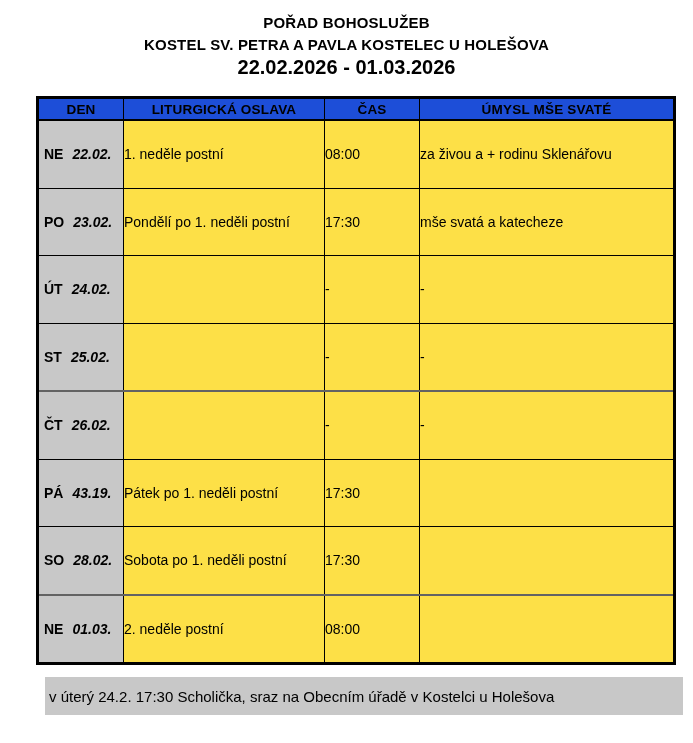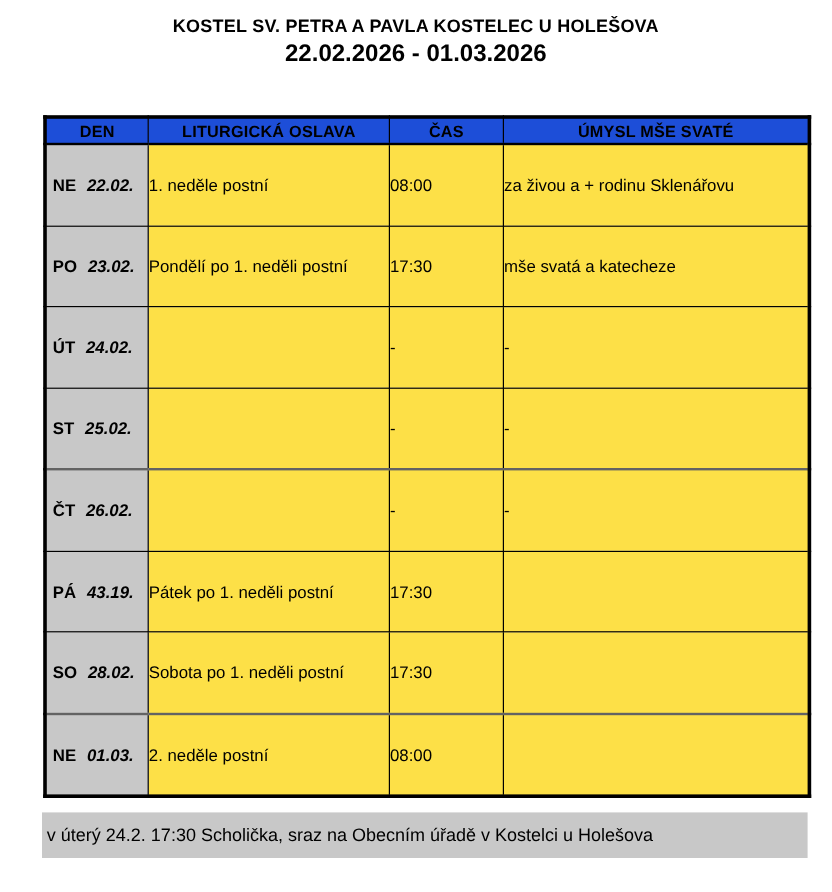--- a/index.html
+++ b/index.html
@@ -71,38 +71,39 @@
   }
   table.schedule td.day-cell .date-part {
     margin-left: 9px;
     font-style: italic;
   }
   table.schedule tr.gray-sep td {
     border-top: 2.5px solid #636363;
   }
   .footer-note {
     position: absolute;
-    left: 35px;
+    left: 45px;
     top: 677px;
     width: 638px;
     height: 38px;
     background: #c8c8c8;
     box-sizing: border-box;
     display: flex;
     align-items: center;
     padding-left: 4px;
     font-size: 15px;
   }
 </style>
 </head>
 <body>
 
 <div class="page">
 
   <div class="header-block">
+    <div class="title-line">POŘAD BOHOSLUŽEB</div>
     <div class="title-line">KOSTEL SV. PETRA A PAVLA KOSTELEC U HOLEŠOVA</div>
     <div class="date-line">22.02.2026 - 01.03.2026</div>
   </div>
 
   <table class="schedule">
     <colgroup>
       <col style="width:86px">
       <col style="width:201px">
       <col style="width:95px">
       <col style="width:255px">

